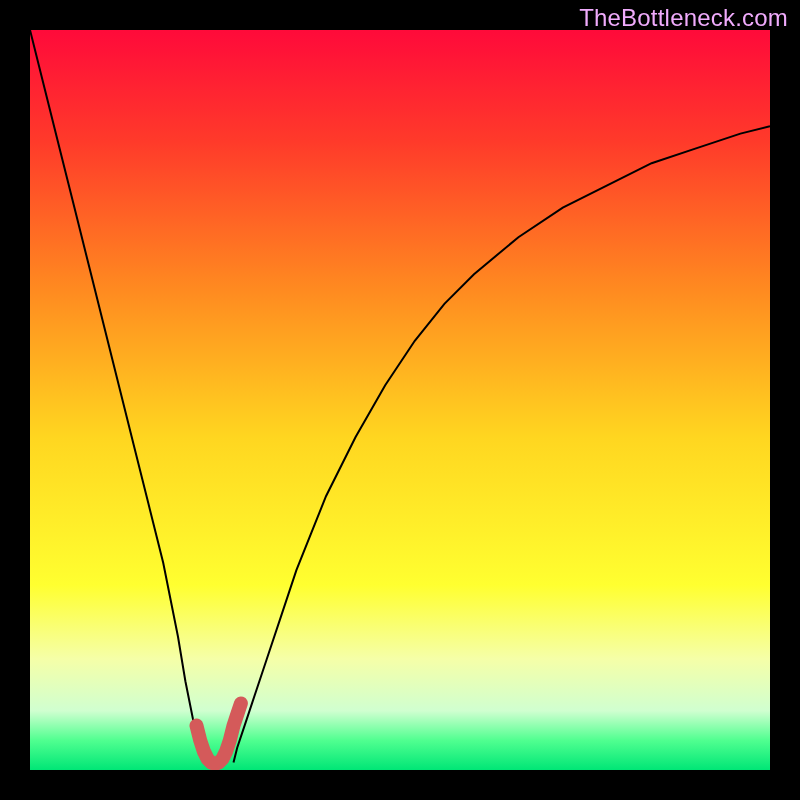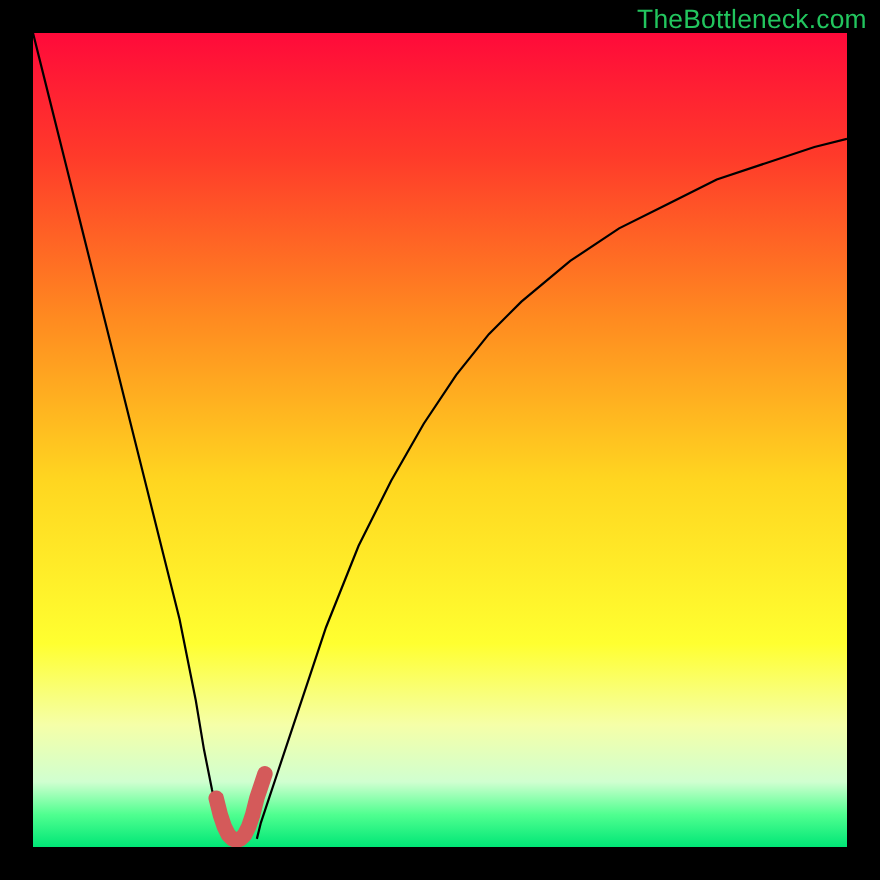--- a/index.html
+++ b/index.html
@@ -14,21 +14,21 @@
   .outer {
     width: 800px;
     height: 800px;
     background: #000;
     position: relative;
   }
   .watermark {
     position: absolute;
     top: 4px;
     right: 12px;
-    color: #22c55e;
+    color: #f0abfc;
     font-size: 24px;
     font-weight: 500;
     z-index: 10;
     letter-spacing: 0.2px;
   }
   .plot-area {
     position: absolute;
     left: 30px;
     top: 30px;
     width: 740px;

